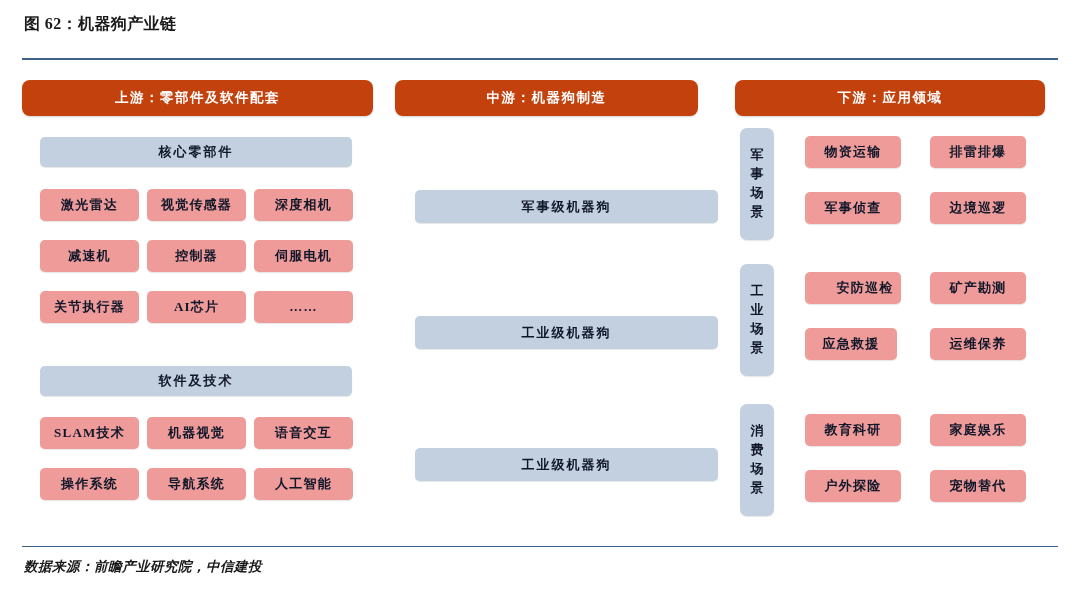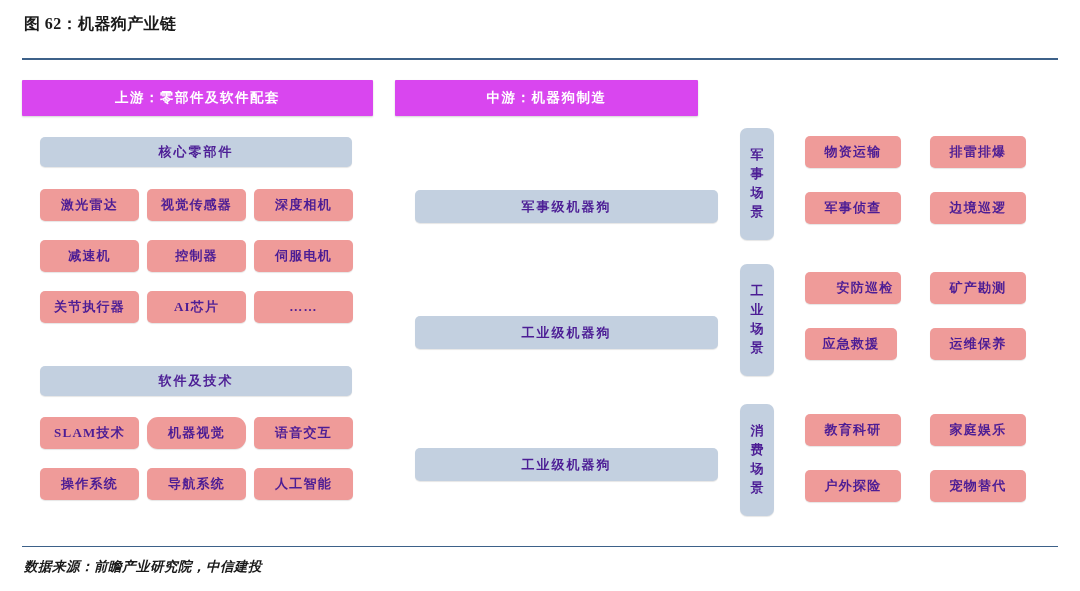--- a/index.html
+++ b/index.html
@@ -50,31 +50,31 @@
   
   .box {
     position: absolute;
     box-sizing: border-box;
     display: flex;
     align-items: center;
     justify-content: center;
     text-align: center;
     border-radius: 5px;
     font-size: 13px;
-    color: #4c1d95;
+    color: #0f172a;
     letter-spacing: 1px;
     line-height: 1.2;
   }
 
   .hdr {
-    background: #d946ef;
+    background: #c2410c;
     color: #ffffff;
     font-size: 13.5px;
     font-weight: bold;
-    border-radius: 1px;
+    border-radius: 8px;
     height: 36px;
     letter-spacing: 1.5px;
     box-shadow: 0 1px 2px rgba(0,0,0,0.18);
   }
 
   .band {
     background: #c3d0e0;
     height: 30px;
     font-weight: bold;
     letter-spacing: 2px;
@@ -149,33 +149,34 @@
   <div class="box pink" style="left:147px; top:240px; width:99px;">控制器</div>
   <div class="box pink" style="left:254px; top:240px; width:99px;">伺服电机</div>
 
   <div class="box pink" style="left:40px; top:291px; width:99px;">关节执行器</div>
   <div class="box pink" style="left:147px; top:291px; width:99px;">AI芯片</div>
   <div class="box pink" style="left:254px; top:291px; width:99px;">……</div>
 
   <div class="box band" style="left:40px; top:366px; width:312px;">软件及技术</div>
 
   <div class="box pink" style="left:40px; top:417px; width:99px;">SLAM技术</div>
-  <div class="box pink" style="left:147px; top:417px; width:99px;border-radius:11px;">机器视觉</div>
+  <div class="box pink" style="left:147px; top:417px; width:99px;">机器视觉</div>
   <div class="box pink" style="left:40px; top:468px; width:99px;">操作系统</div>
 
   <div class="box pink" style="left:254px; top:417px; width:99px;">语音交互</div>
   <div class="box pink" style="left:147px; top:468px; width:99px;">导航系统</div>
   <div class="box pink" style="left:254px; top:468px; width:99px;">人工智能</div>
 
   <div class="box hdr" style="left:395px; top:80px; width:303px;">中游：机器狗制造</div>
 
   <div class="box mid-band" style="left:395px; top:190px; width:303px;">军事级机器狗</div>
   <div class="box mid-band" style="left:395px; top:316px; width:303px;">工业级机器狗</div>
   <div class="box mid-band" style="left:395px; top:448px; width:303px;">工业级机器狗</div>
 
+  <div class="box hdr" style="left:735px; top:80px; width:310px;">下游：应用领域</div>
 
   <div class="box vlabel" style="left:740px; top:128px; height:112px; flex-direction:column;">
     <span>军</span>
     <span>事</span>
     <span>场</span>
     <span>景</span>
   </div>
   <div class="box pink" style="left:805px; top:136px; width:96px;">物资运输</div>
   <div class="box pink" style="left:930px; top:136px; width:96px;">排雷排爆</div>
   <div class="box pink" style="left:805px; top:192px; width:96px;">军事侦查</div>

